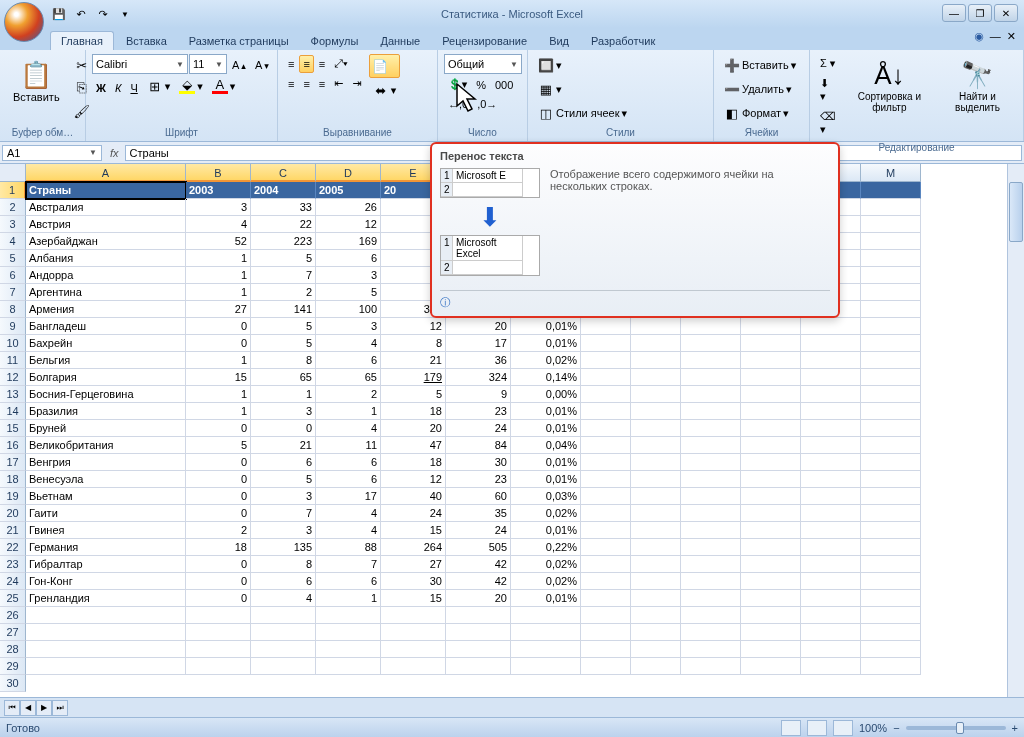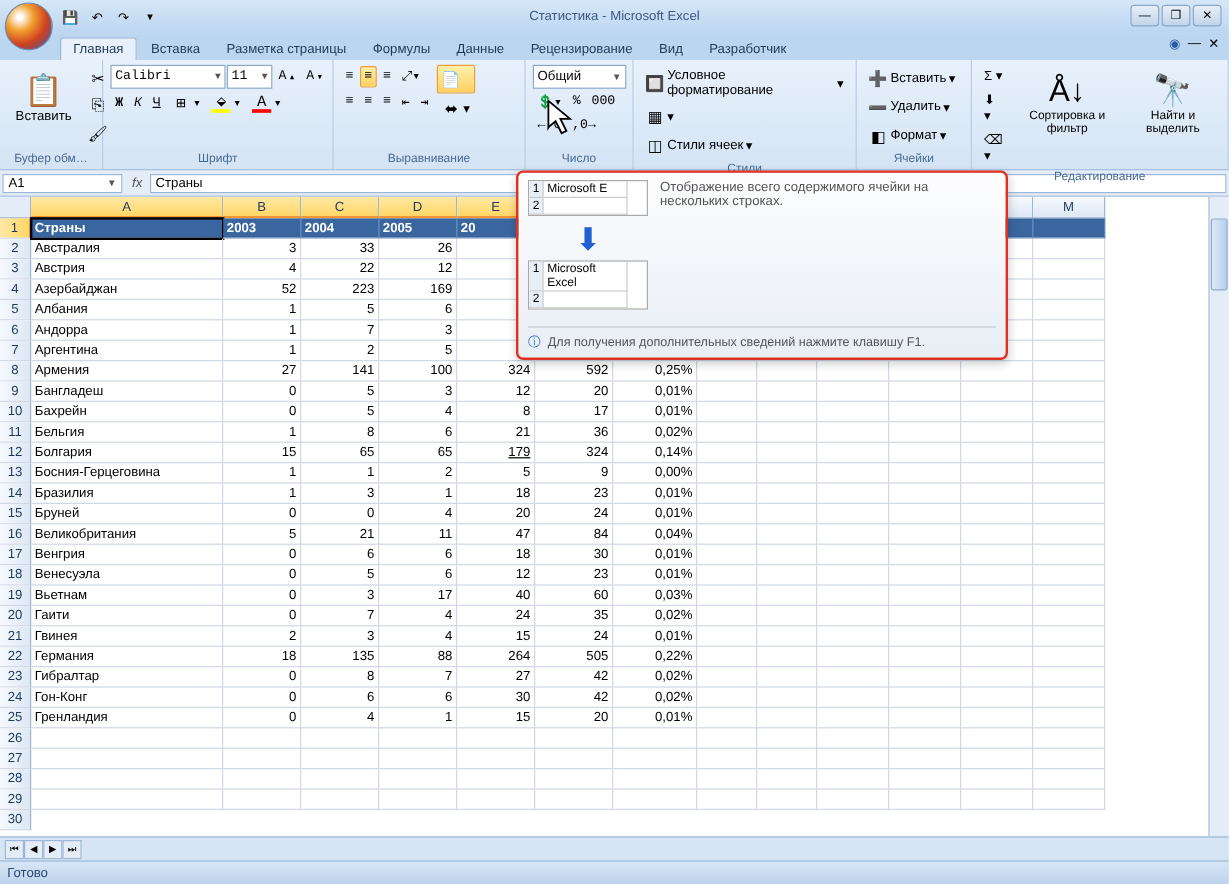--- a/index.html
+++ b/index.html
@@ -24,21 +24,21 @@
 .ribbon { height: 92px; background: linear-gradient(#e8f1fb, #d4e4f5); border-bottom: 1px solid #9cb8d8; display: flex; }
 .group { border-right: 1px solid #b8cde4; padding: 2px 4px; display: flex; flex-direction: column; position: relative; }
 .group-label { text-align: center; color: #4a6a90; font-size: 10px; padding: 1px 0; margin-top: auto; }
 .group-body { flex: 1; display: flex; align-items: flex-start; gap: 3px; padding: 2px; }
 .rbtn { background: transparent; border: 1px solid transparent; padding: 2px 3px; cursor: pointer; border-radius: 2px; display: flex; align-items: center; gap: 2px; font-size: 11px; }
 .rbtn.sel { border-color: #eb9f3b; background: linear-gradient(#fff0aa,#ffd060); }
 .big-btn { display: flex; flex-direction: column; align-items: center; padding: 4px 6px; cursor: pointer; border: 1px solid transparent; border-radius: 3px; }
 .icon16 { width: 16px; height: 16px; display: inline-flex; align-items: center; justify-content: center; font-size: 13px; }
 .icon32 { width: 32px; height: 32px; display: flex; align-items: center; justify-content: center; font-size: 26px; }
 .vstack { display: flex; flex-direction: column; gap: 1px; }
-.hstack { display: flex; gap: 1px; align-items: center; font-family: Liberation Mono, monospace; }
+.hstack { display: flex; gap: 1px; align-items: flex-end; }
 .combo { background: #fff; border: 1px solid #8aa8c8; height: 20px; padding: 0 3px; display: flex; align-items: center; font-size: 11px; }
 .combo .dd { margin-left: auto; color: #555; font-size: 8px; padding-left: 3px; }
 
 
 .formula-bar { height: 22px; background: #e4ecf7; border-bottom: 1px solid #9cb8d8; display: flex; align-items: center; }
 .namebox { width: 100px; background: #fff; border: 1px solid #9cb8d8; margin: 1px 2px; padding: 1px 4px; display: flex; align-items: center; }
 .namebox .dd { margin-left: auto; font-size: 8px; color: #555; }
 .fx { padding: 0 6px; font-style: italic; color: #555; }
 .formula-input { flex: 1; background: #fff; border: 1px solid #9cb8d8; margin: 1px 2px 1px 0; padding: 1px 4px; }
 
@@ -216,21 +216,21 @@
       <div class="hstack">
         <span class="rbtn">←,0</span>
         <span class="rbtn">,0→</span>
       </div>
     </div>
     <div class="group-label">Число</div>
   </div>
 
   <div class="group" style="width:186px;">
     <div class="group-body vstack" style="gap:2px;">
-      <span class="rbtn"><span class="icon16">🔲</span><span>Условное форматирование</span> ▾</span>
+      <span class="rbtn"><span class="icon16">🔲</span> ▾</span>
       <span class="rbtn"><span class="icon16">▦</span> ▾</span>
       <span class="rbtn"><span class="icon16">◫</span><span>Стили ячеек</span> ▾</span>
     </div>
     <div class="group-label">Стили</div>
   </div>
 
   <div class="group" style="width:96px;">
     <div class="group-body vstack" style="gap:2px;">
       <span class="rbtn"><span class="icon16">➕</span><span>Вставить</span> ▾</span>
       <span class="rbtn"><span class="icon16">➖</span><span>Удалить</span> ▾</span>
@@ -750,20 +750,21 @@
         <div class="cell num" style="width: 50px;"></div>
         <div class="cell num" style="width: 60px;"></div>
         <div class="cell num" style="width: 60px;"></div>
         <div class="cell num" style="width: 60px;"></div>
         <div class="cell num" style="width: 60px;"></div>
       </div>
     </div>
 </div>
 
 <div class="tooltip">
+  <h4>Перенос текста</h4>
   <div class="tooltip-body">
     <div class="tooltip-illust">
       <div class="mini-table">
         <div class="mr">
             <div class="mc" style="width:12px;background:#e8eef5;">1</div>
             <div class="mc" style="width:70px;">Microsoft E</div>
           </div>
         <div class="mr">
             <div class="mc" style="width:12px;background:#e8eef5;">2</div>
             <div class="mc" style="width:70px;">&nbsp;</div>
@@ -778,21 +779,20 @@
         <div class="mr">
             <div class="mc" style="width:12px;background:#e8eef5;">2</div>
             <div class="mc" style="width:70px;">&nbsp;</div>
           </div>
       </div>
     </div>
     <div class="tooltip-desc">Отображение всего содержимого ячейки на нескольких строках.</div>
   </div>
   <div class="tooltip-foot">
     <span style="color:#2a6ac0;">ⓘ</span>
-    <span>Для получения дополнительных сведений нажмите клавишу F1.</span>
   </div>
 </div>
 
 <div class="cursor">
   <svg width="28" height="32" viewBox="0 0 28 32">
       <path d="M2 2 L2 24 L8 19 L13 29 L17 27 L12 17 L20 17 Z" fill="#fff" stroke="#000" stroke-width="1.5"></path>
     </svg>
 </div>
 
 <div class="vscroll">
@@ -803,13 +803,24 @@
   <div class="sheet-nav">
     <div class="sheet-nav-btn">⏮</div>
     <div class="sheet-nav-btn">◀</div>
     <div class="sheet-nav-btn">▶</div>
     <div class="sheet-nav-btn">⏭</div>
   </div>
 </div>
 
 <div class="status-bar">
   <span>Готово</span>
+  <div class="status-right">
+    <div class="view-btn"></div>
+    <div class="view-btn"></div>
+    <div class="view-btn"></div>
+    <span>100%</span>
+    <span style="cursor:pointer;">−</span>
+    <div class="zoom-slider">
+        <div class="zoom-thumb"></div>
+      </div>
+    <span style="cursor:pointer;">+</span>
+  </div>
 </div>
 
 </body></html>

